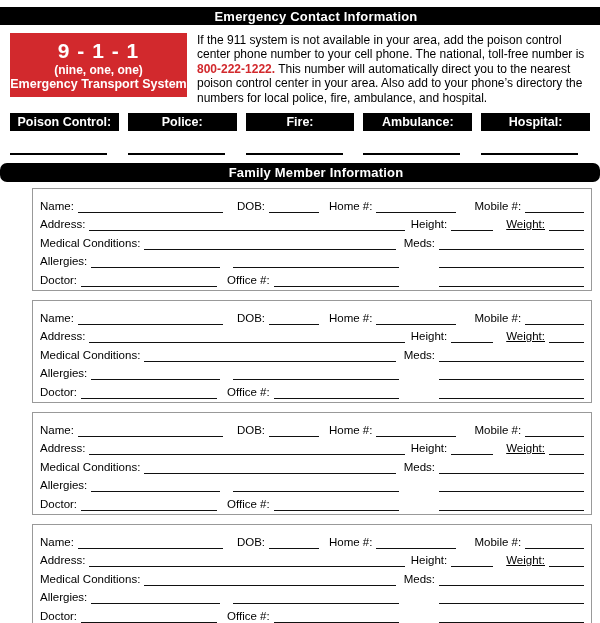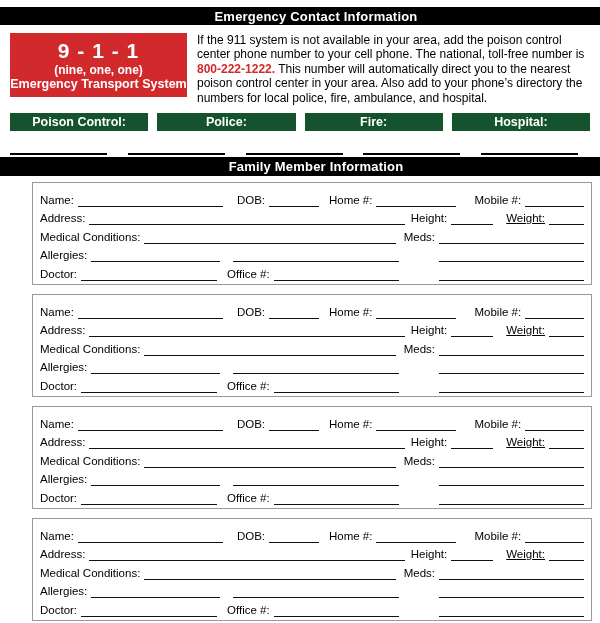--- a/index.html
+++ b/index.html
@@ -9,41 +9,41 @@
     font-family:"Liberation Sans","DejaVu Sans",sans-serif; color:#000;
   }
 
   
   .bar {
     background:#000; color:#fff; height:18px; width:600px;
     display:flex; align-items:center; justify-content:center;
     font-size:13px; font-weight:bold; letter-spacing:.2px;padding-left:32px;
   }
   .bar.top { margin-top:7px; }
-  .bar.family { height:19px; margin-top:2px; }
+  .bar.family { height:19px; margin-top:8px;border-radius:7px; }
 
   
   .intro { display:flex; padding:8px 10px 0 10px; }
   .badge {
     width:177px; height:64px; background:#d2292d; color:#fff; flex:0 0 auto;
     display:flex; flex-direction:column; align-items:center; justify-content:center;
     text-align:center;
   }
   .badge .b1 { font-size:21px; font-weight:bold; letter-spacing:1px; line-height:24px; }
   .badge .b2 { font-size:12px; font-weight:bold; line-height:14px; }
   .badge .b3 { font-size:12.5px; font-weight:bold; line-height:15px;text-align:right; }
   .intro p {
     margin-left:10px; flex:1; font-size:12px; line-height:14.4px; color:#000;
   }
   .phone { color:#d2292d; font-weight:bold; }
 
   
   .contacts { display:flex; gap:9px; padding:0 10px; margin-top:8px; }
   .cbox {
-    flex:1; height:18px; background:#14532d; color:#fff;
+    flex:1; height:18px; background:#000000; color:#fff;
     display:flex; align-items:center; justify-content:center;
     font-size:12.5px; font-weight:bold;
   }
   .contact-lines { display:flex; gap:9px; padding:0 10px; margin-top:22px; }
   .contact-lines .cell { flex:1; }
   .cline { display:block; width:97px; border-bottom:2px solid #000; height:2px; }
 
   
   .members { padding:0 8px; }
   .card {
@@ -79,20 +79,21 @@
     <div class="b2">(nine, one, one)</div>
     <div class="b3">Emergency Transport System</div>
   </div>
   <p><span>If the 911 system is not available in your area, add the poison control center phone number to your cell phone. The national, toll-free number is </span><span class="phone">800-222-1222.</span><span> This number will automatically direct you to the nearest poison control center in your area. Also add to your phone’s directory the numbers for local police, fire, ambulance, and hospital.</span></p>
 </div>
 
 <div class="contacts">
   <div class="cbox">Poison Control:</div>
   <div class="cbox">Police:</div>
   <div class="cbox">Fire:</div>
+  <div class="cbox">Ambulance:</div>
   <div class="cbox">Hospital:</div>
 </div>
 <div class="contact-lines">
   <div class="cell">
       <span class="cline"></span>
     </div>
   <div class="cell">
       <span class="cline"></span>
     </div>
   <div class="cell">

